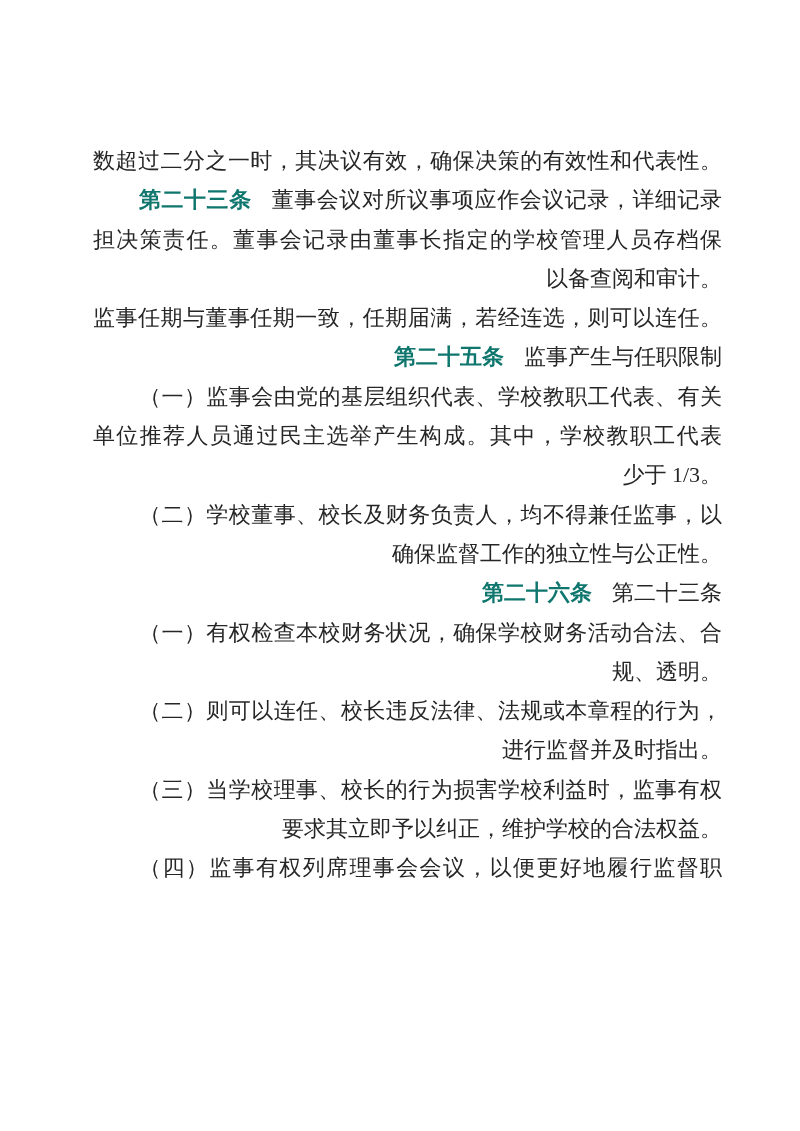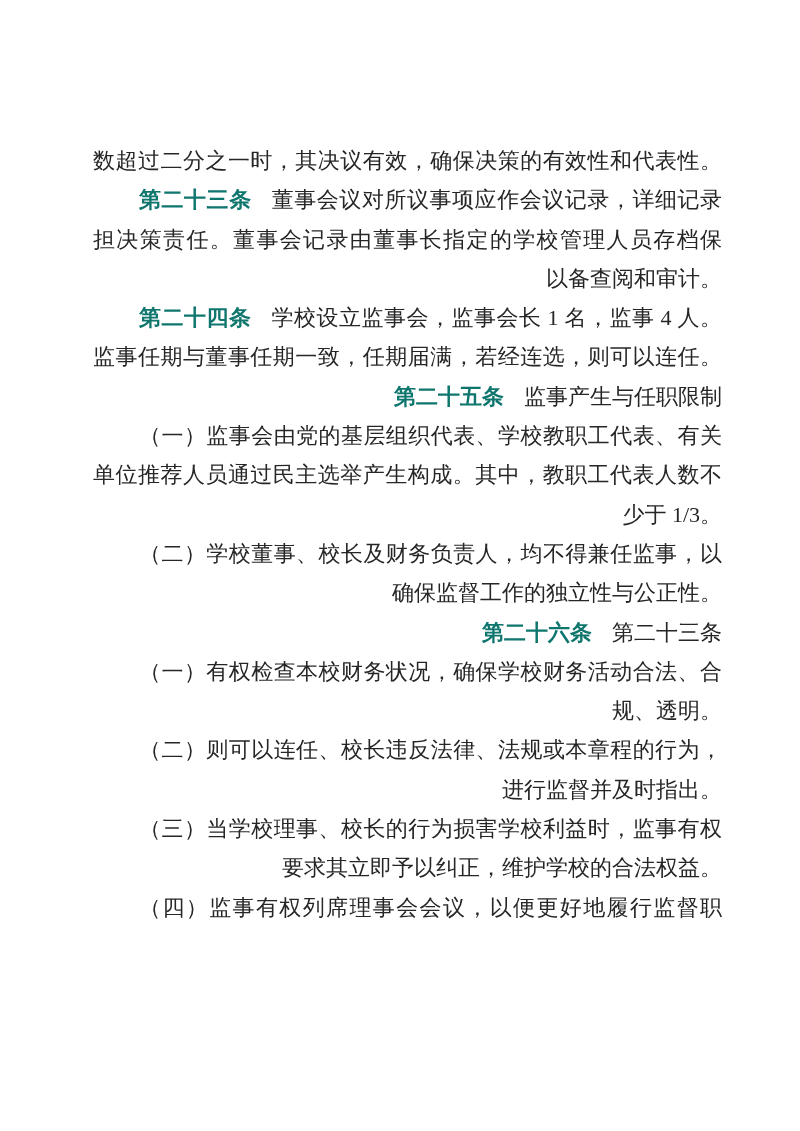--- a/index.html
+++ b/index.html
@@ -51,29 +51,28 @@
 
     <div class="line fill"><span>数超过二分之一时，其决议有效，确保决策的有效性和代表性。</span></div>
 
     <div class="line fill indent"><b class="term">第二十三条</b><span>董事会议对所议事项应作会议记录，详细记录</span></div>
 
 
     <div class="line fill"><span>担决策责任。董事会记录由董事长指定的学校管理人员存档保管，</span></div>
 
     <div class="line"><span>以备查阅和审计。</span></div>
 
-    <div class="line fill indent"><b class="term">第二十四条</b><span>学校设立监事会，监事会长 1 名，监事 4 人。</span></div>
 
     <div class="line fill"><span>监事任期与董事任期一致，任期届满，若经连选，则可以连任。</span></div>
 
     <div class="line indent"><b class="term">第二十五条</b><span>监事产生与任职限制</span></div>
 
     <div class="line fill indent"><span>（一）监事会由党的基层组织代表、学校教职工代表、有关</span></div>
 
-    <div class="line fill"><span>单位推荐人员通过民主选举产生构成。其中，教职工代表人数不</span></div>
+    <div class="line fill"><span>单位推荐人员通过民主选举产生构成。其中，学校教职工代表</span></div>
 
     <div class="line"><span>少于 1/3。</span></div>
 
     <div class="line fill indent"><span>（二）学校董事、校长及财务负责人，均不得兼任监事，以</span></div>
 
     <div class="line"><span>确保监督工作的独立性与公正性。</span></div>
 
     <div class="line indent"><b class="term">第二十六条</b><span>第二十三条</span></div>
 
     <div class="line fill indent"><span>（一）有权检查本校财务状况，确保学校财务活动合法、合</span></div>

